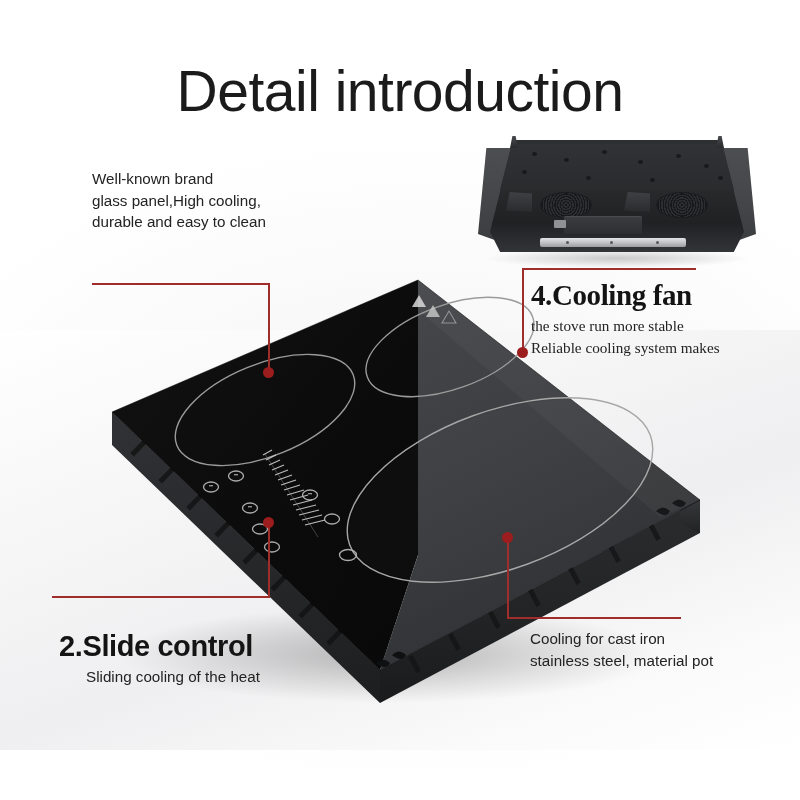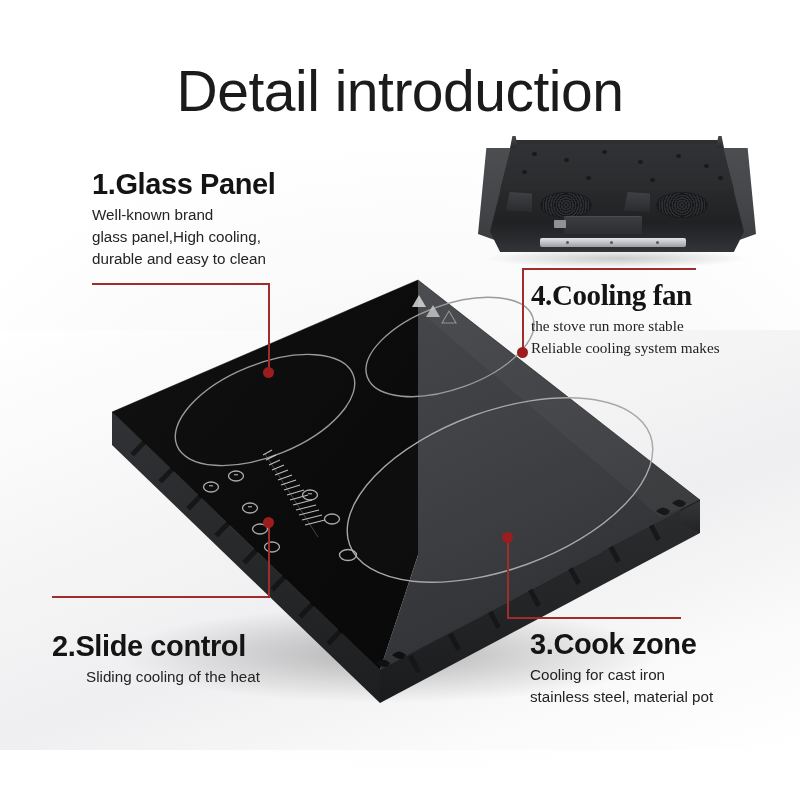--- a/index.html
+++ b/index.html
@@ -66,21 +66,21 @@
     color: #232323;
     line-height: 1.42;
     white-space: nowrap;
   }
 
   #callout-1 { left: 92px;  top: 168px; }
   #callout-4 { left: 531px; top: 279px; font-family: Liberation Serif, serif; }
   #callout-2 { left: 52px;  top: 630px; }
   #callout-3 { left: 530px; top: 628px; }
 
-  #callout-2 h2 { text-align: left; }
+  #callout-2 h2 { text-align: center; }
   #callout-2 p  { text-align: center; padding-left: 34px; }
 
   
   .leader { position: absolute; background: #a02c2c; }
   .leader.h { height: 2px; }
   .leader.v { width: 2px; }
   .dot {
     position: absolute;
     width: 11px; height: 11px;
     border-radius: 50%;
@@ -401,36 +401,34 @@
 
   <div class="leader v" id="l2v"></div>
   <div class="leader h" id="l2h"></div>
   <div class="dot" id="d2"></div>
 
   <div class="leader v" id="l3v"></div>
   <div class="leader h" id="l3h"></div>
   <div class="dot" id="d3"></div>
 
   <div class="callout" id="callout-1">
-    <h2>1.Glass Panel</h2>
     <p>Well-known brand</p>
     <p>glass panel,High cooling,</p>
     <p>durable and easy to clean</p>
   </div>
 
   <div class="callout" id="callout-4">
     <h2>4.Cooling fan</h2>
     <p>the stove run more stable</p>
     <p>Reliable cooling system makes</p>
   </div>
 
   <div class="callout" id="callout-2">
     <h2>2.Slide control</h2>
     <p>Sliding cooling of the heat</p>
   </div>
 
   <div class="callout" id="callout-3">
-    <h2>3.Cook zone</h2>
     <p>Cooling for cast iron</p>
     <p>stainless steel, material pot</p>
   </div>
 
 </div>
 
 </body></html>

